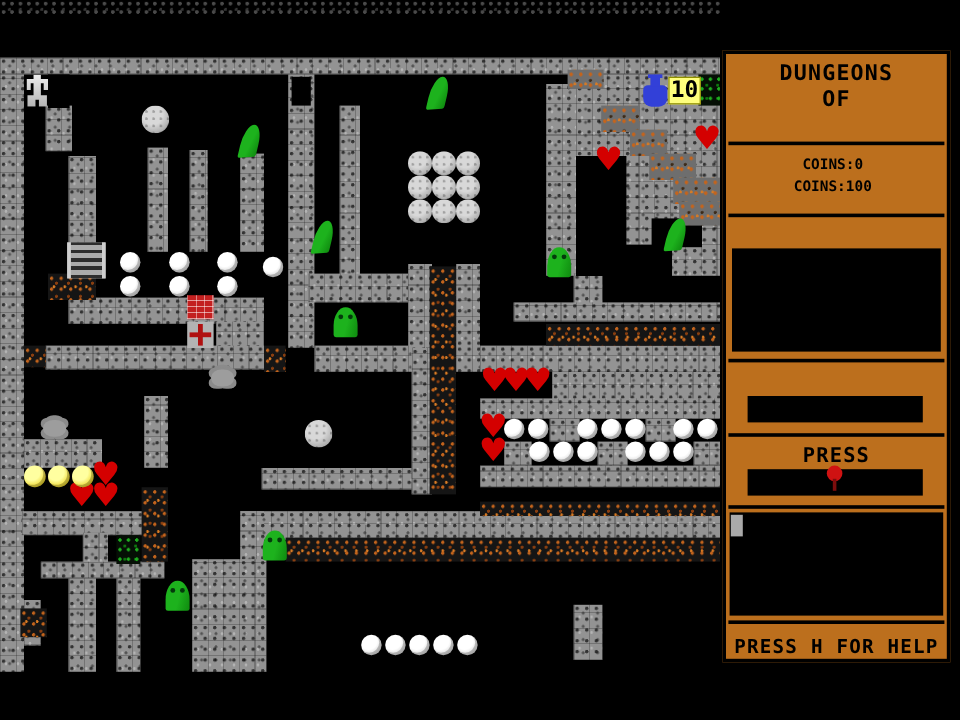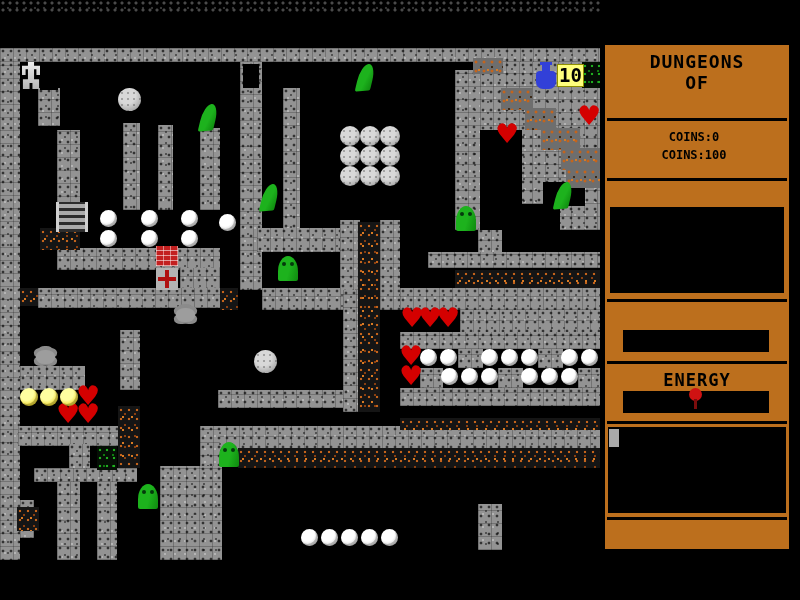--- a/index.html
+++ b/index.html
@@ -245,27 +245,28 @@
     <div class="hr" style="top:133px"></div>
 
     <div class="bbox" style="top:162px;left:5px;right:5px;height:86px"></div>
 
     <div class="hr" style="top:254px"></div>
 
     <div class="bbox" style="top:285px;left:18px;right:20px;height:22px"></div>
 
     <div class="hr" style="top:316px"></div>
 
-    <div class="seclabel" style="top:325px">ENERGY</div>
+    <div class="seclabel" style="top:325px">PRESS</div>
     <div class="bbox" style="top:346px;left:18px;right:20px;height:22px">
       <span class="pin"></span>
     </div>
 
     <div class="hr" style="top:376px"></div>
 
     <div class="bbox" style="top:382px;left:3px;right:3px;height:86px">
       <span class="cursorblk"></span>
     </div>
 
     <div class="hr" style="top:472px"></div>
 
+    <div class="help" style="top:484px">PRESS H FOR HELP</div>
   </div>
 </div>
 
 </body></html>

